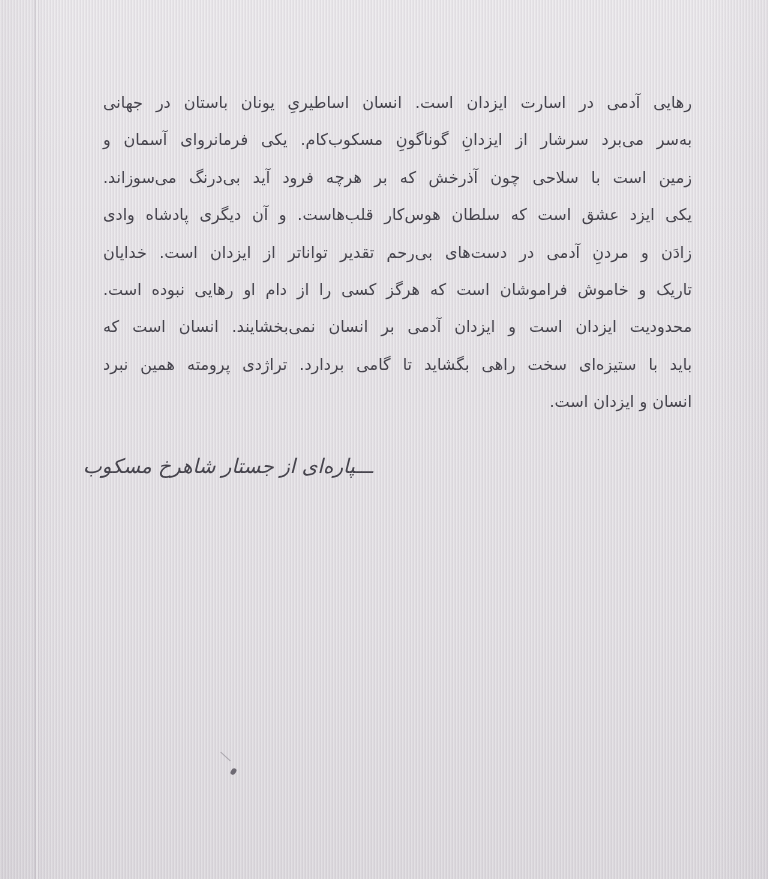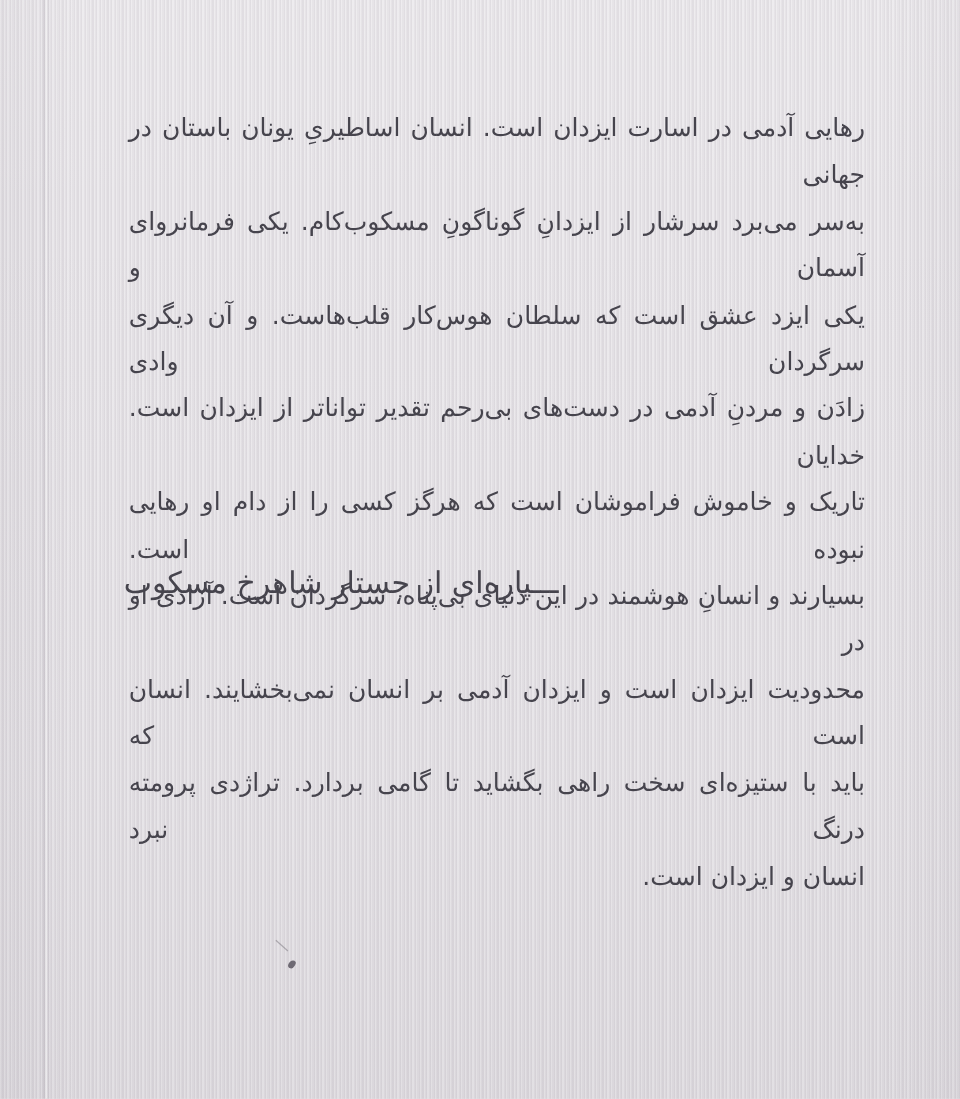--- a/index.html
+++ b/index.html
@@ -35,41 +35,42 @@
       rgba(255,255,255,0.55) 58%,
       rgba(120,110,125,0.08) 80%,
       rgba(0,0,0,0) 100%);
   }
   .text-block{
     position:absolute;
     top:84px;right:76px;width:589px;
     direction:rtl;
     unicode-bidi:embed;
     color:var(--ink);
-    font-size:20px;
+    font-size:16px;
   }
   .line{
     line-height:37.4px;
     text-align:justify;
     text-align-last:justify;
     white-space:normal;
     letter-spacing:0.1px;
   }
   .line.last{
     text-align:right;
     text-align-last:right;
   }
   .attribution{
     position:absolute;
-    top:451px;left:99px;
+    top:451px;left:83px;
     direction:rtl;
     color:var(--ink);
-    font-size:24px;
+    font-size:20px;
     line-height:30px;
     white-space:nowrap;
+    font-style:italic;
   }
   .dust-speck{
     position:absolute;
     left:231px;top:768px;
     width:5px;height:7px;
     background:#5a5660;
     border-radius:60% 40% 55% 45%;
     transform:rotate(30deg);
     opacity:0.85;
   }
@@ -84,26 +85,26 @@
 </head>
 <body>
 
 <div class="page">
 
   <div class="fold-line"></div>
 
   <div class="text-block" id="lines-container">
       <div class="line">رهایی آدمی در اسارت ایزدان است. انسان اساطیریِ یونان باستان در جهانی</div>
       <div class="line">به‌سر می‌برد سرشار از ایزدانِ گوناگونِ مسکوب‌کام. یکی فرمانروای آسمان و</div>
-      <div class="line">یکی ایزد عشق است که سلطان هوس‌کار قلب‌هاست. و آن دیگری سرگردان وادی</div>
+      <div class="line">زمین است با سلاحی چون آذرخش که بر هرچه فرود آید بی‌درنگ می‌سوزاند.</div>
+      <div class="line">یکی ایزد عشق است که سلطان هوس‌کار قلب‌هاست. و آن دیگری پادشاه وادی</div>
       <div class="line">زادَن و مردنِ آدمی در دست‌های بی‌رحم تقدیر تواناتر از ایزدان است. خدایان</div>
       <div class="line">تاریک و خاموش فراموشان است که هرگز کسی را از دام او رهایی نبوده است.</div>
-      <div class="line">بسیارند و انسانِ هوشمند در این دنیای بی‌پناه، سرگردان است. آزادی او در</div>
       <div class="line">محدودیت ایزدان است و ایزدان آدمی بر انسان نمی‌بخشایند. انسان است که</div>
-      <div class="line">باید با ستیزه‌ای سخت راهی بگشاید تا گامی بردارد. تراژدی پرومته درنگ نبرد</div>
+      <div class="line">باید با ستیزه‌ای سخت راهی بگشاید تا گامی بردارد. تراژدی پرومته همین نبرد</div>
       <div class="line last">انسان و ایزدان است.</div>
     </div>
 
   <div class="attribution">ـــپاره‌ای از جستار شاهرخ مسکوب</div>
 
   <div class="dust-scratch"></div>
   <div class="dust-speck"></div>
 
 </div>
 

